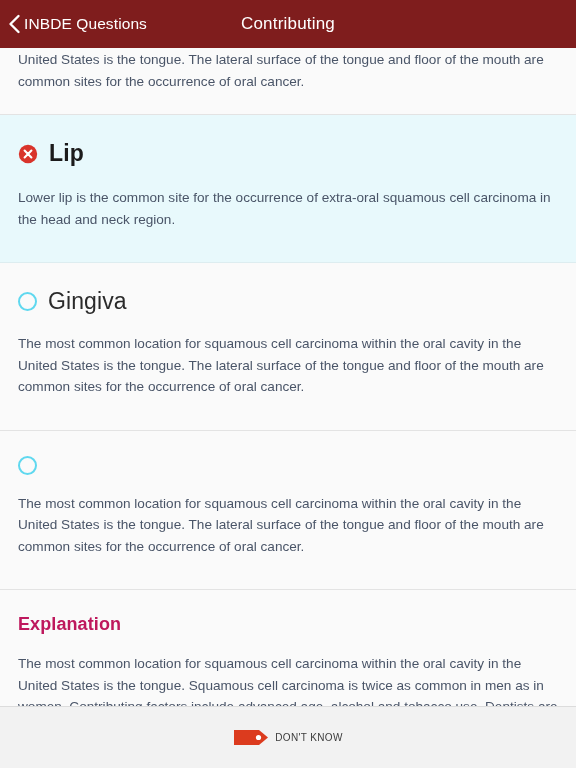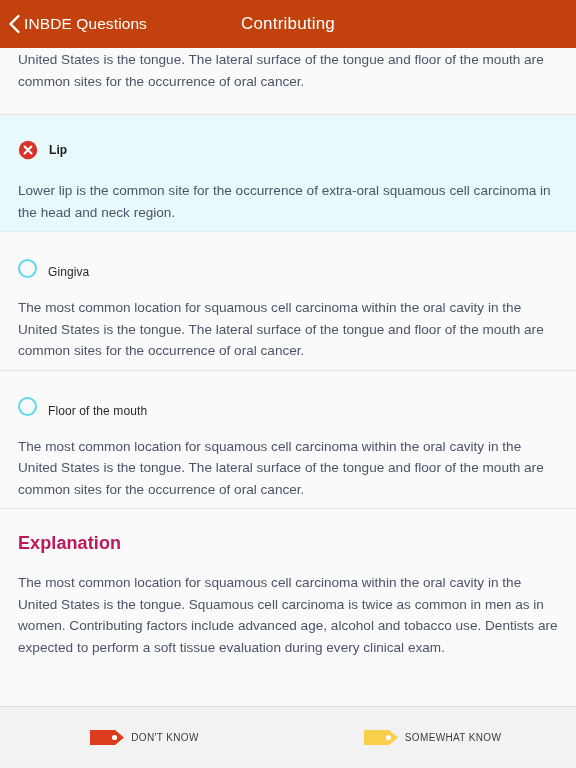--- a/index.html
+++ b/index.html
@@ -19,21 +19,21 @@
     display: flex;
     flex-direction: column;
     background: #FAFAFA;
   }
 
   
   .navbar {
     position: relative;
     height: 48px;
     flex: 0 0 48px;
-    background: #c2410c;
+    background: #7f1d1d;
     display: flex;
     align-items: center;
     justify-content: center;
   }
   .nav-back {
     position: absolute;
     left: 8px;
     top: 0;
     height: 48px;
     display: flex;
@@ -84,42 +84,42 @@
   }
 
   .option-header {
     display: flex;
     align-items: center;
     gap: 11px;
     padding-top: 25px;
     padding-bottom: 2px;
   }
   .option-label {
-    font-size: 12px;
+    font-size: 23px;
     color: #1B1B1B;
     font-weight: bold;
     letter-spacing: 0.1px;
   }
-  .option-label.plain { font-weight: normal; color: #2A2A2A; margin-top: 8px; }
+  .option-label.plain { font-weight: normal; color: #2A2A2A; }
 
   .radio-circle {
     width: 19px;
     height: 19px;
     border-radius: 50%;
     border: 2px solid #5FD8EF;
     background: transparent;
     flex: 0 0 19px;
   }
   .x-icon { width: 20px; height: 20px; flex: 0 0 20px; display:block; }
 
   .option-body {
     font-size: 13.6px;
     line-height: 1.58;
     color: #4A5568;
-    padding: 18px 0 8px 0;
+    padding: 18px 0 32px 0;
   }
   .option-body.tight { padding-top: 16px; }
 
   
   .frag-para {
     font-size: 13.6px;
     line-height: 1.58;
     color: #4A5568;
     padding: 14px 18px 22px 18px;
     background: #FAFAFA;
@@ -210,21 +210,20 @@
         <div class="option-header">
           <span class="radio-circle"></span>
           <span class="option-label plain">Gingiva</span>
         </div>
         <div class="option-body tight">The most common location for squamous cell carcinoma within the oral cavity in the United States is the tongue. The lateral surface of the tongue and floor of the mouth are common sites for the occurrence of oral cancer.</div>
       </div>
 
       <div class="option">
         <div class="option-header">
           <span class="radio-circle"></span>
-          <span class="option-label plain">Floor of the mouth</span>
         </div>
         <div class="option-body tight">The most common location for squamous cell carcinoma within the oral cavity in the United States is the tongue. The lateral surface of the tongue and floor of the mouth are common sites for the occurrence of oral cancer.</div>
       </div>
 
       <div class="explanation">
         <div class="explanation-title">Explanation</div>
         <div class="explanation-body">The most common location for squamous cell carcinoma within the oral cavity in the United States is the tongue. Squamous cell carcinoma is twice as common in men as in women. Contributing factors include advanced age, alcohol and tobacco use. Dentists are expected to perform a soft tissue evaluation during every clinical exam.</div>
       </div>
 
     </div>
@@ -235,25 +234,16 @@
     <div class="bottom-btn">
       <span>
         <svg class="tag-icon" viewBox="0 0 36 17" aria-hidden="true">
           <path d="M1 1 H26 L35 8.5 L26 16 H1 Z" fill="#DC3B1E"></path>
           <circle cx="25.5" cy="8.5" r="2.6" fill="#FFFFFF"></circle>
         </svg>
       </span>
       <span class="bottom-label">DON'T KNOW</span>
     </div>
 
-    <div class="bottom-btn">
-      <span>
-        <svg class="tag-icon" viewBox="0 0 36 17" aria-hidden="true">
-          <path d="M1 1 H26 L35 8.5 L26 16 H1 Z" fill="#F9CE4B"></path>
-          <circle cx="25.5" cy="8.5" r="2.6" fill="#FFFFFF"></circle>
-        </svg>
-      </span>
-      <span class="bottom-label">SOMEWHAT KNOW</span>
-    </div>
 
 
   </div>
 </div>
 
 </body></html>

